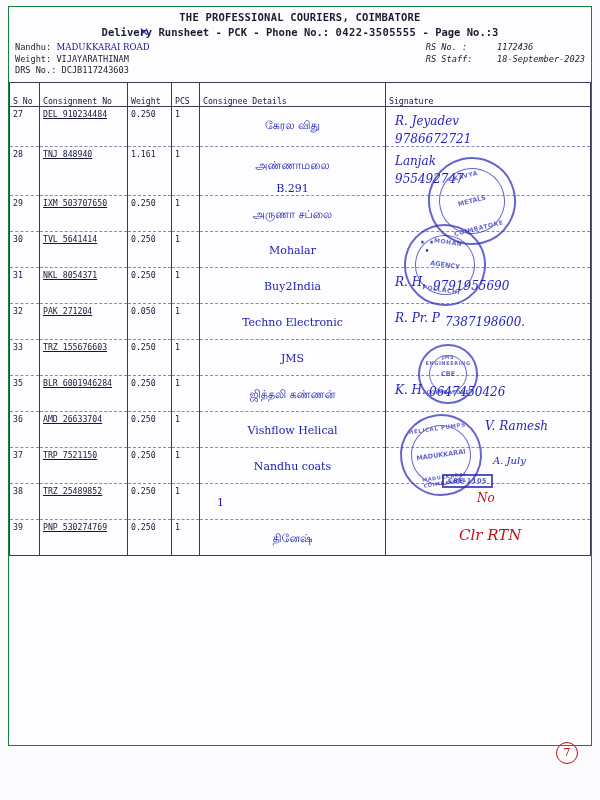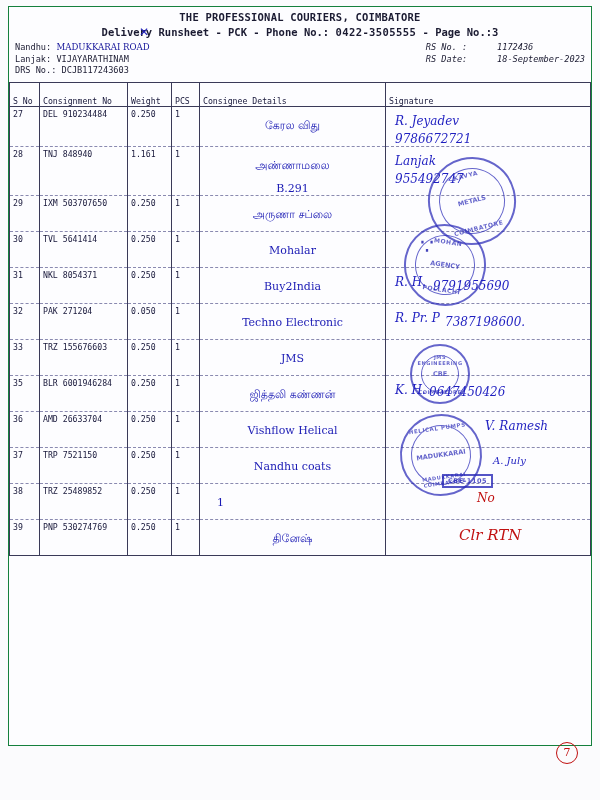--- a/index.html
+++ b/index.html
@@ -99,21 +99,21 @@
     border-bottom: 1px dashed #8a8ab0;
   }
   tbody tr:last-child td { border-bottom: 1px solid #3a3a58; }
   .c-sno   { width: 30px; }
   .c-cn    { width: 88px; }
   .c-wt    { width: 44px; }
   .c-pcs   { width: 28px; }
   .c-cons  { width: 186px; }
   .c-sign  { width: auto; }
 
-  .cn { white-space: nowrap; }
+  .cn { white-space: nowrap; text-decoration: underline; }
   .cons-hand {
     font-family: "DejaVu Serif", serif;
     color: #1a1ab4;
     font-size: 11px;
     display: block;
     text-align: center;
     padding-top: 11px;
     line-height: 1.1;
   }
   .sig-cell { position: relative; }
@@ -232,35 +232,35 @@
       </div>
     </div>
 
     <div class="meta">
       <div class="meta-left">
         <div>
           <span class="lbl">Nandhu:</span>
           <span class="val hand">MADUKKARAI ROAD</span>
         </div>
         <div>
-          <span class="lbl">Lanjak:</span>
+          <span class="lbl">Weight:</span>
           <span class="val">VIJAYARATHINAM</span>
         </div>
         <div>
           <span class="lbl">DRS No.:</span>
           <span class="val">DCJB117243603</span>
         </div>
       </div>
       <div class="meta-right">
         <div>
           <span class="lbl">RS No.    :</span>
           <span class="val">1172436</span>
         </div>
         <div>
-          <span class="lbl">RS Date:</span>
+          <span class="lbl">RS Staff:</span>
           <span class="val">18-September-2023</span>
         </div>
       </div>
     </div>
 
     <table class="rs">
       <colgroup>
         <col class="c-sno">
           <col class="c-cn">
           <col class="c-wt">
@@ -377,21 +377,21 @@
 
         <tr>
           <td>33</td>
           <td class="cn">TRZ 155676603</td>
           <td>0.250</td>
           <td>1</td>
           <td>
             <span class="cons-hand">JMS</span>
           </td>
           <td class="sig-cell">
-            <div class="stamp" style="width:56px;height:56px;left:24px;top:4px;">
+            <div class="stamp" style="width:56px;height:56px;left:32px;top:4px;">
               <div class="stamp-inner"></div>
               <div class="stamp-txt-top" style="top:8px;font-size:5px;">JMS ENGINEERING</div>
               <div class="stamp-mid">CBE</div>
               <div class="stamp-txt-bot" style="bottom:7px;font-size:5px;">COIMBATORE</div>
             </div>
           </td>
         </tr>
 
 
         <tr>

